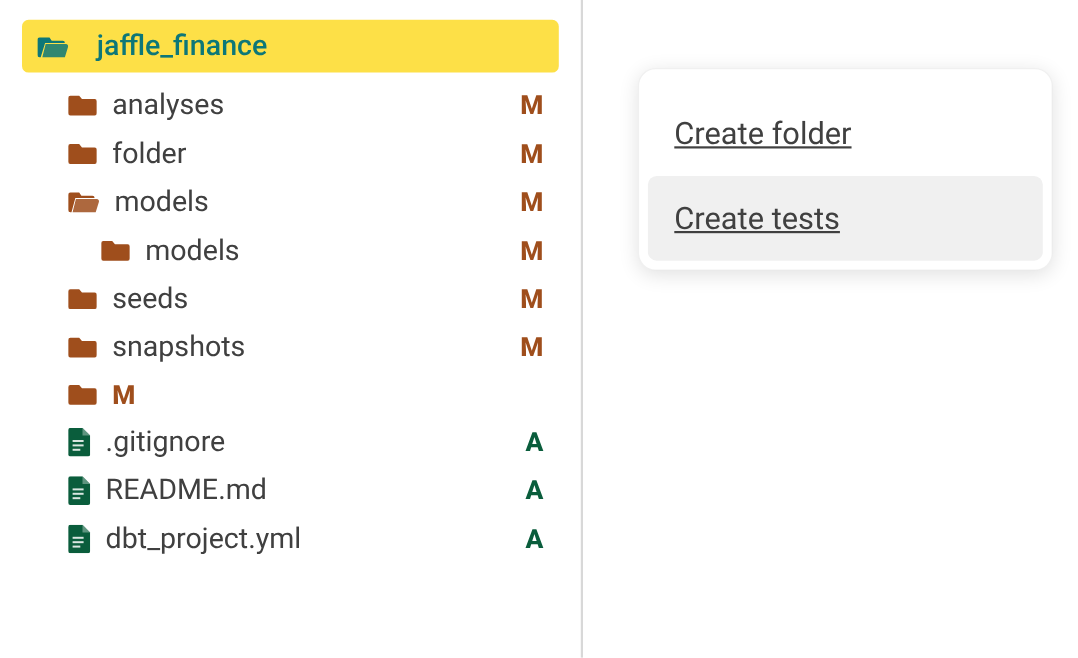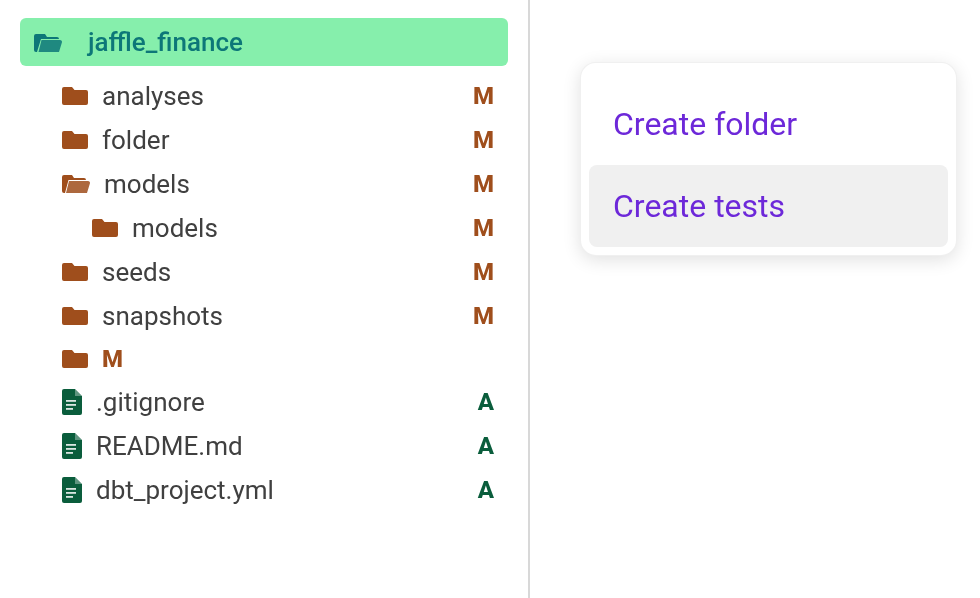--- a/index.html
+++ b/index.html
@@ -11,21 +11,21 @@
       display: flex;
       overflow: hidden;
     }
     .sidebar {
       width: 530px;
       height: 100%;
       border-right: 2px solid #d8d8d8;
       padding: 18px 20px;
     }
     .root-row {
-      background: #86efac;
+      background: #fde047;
       border-radius: 6px;
       padding: 9px 14px;
       display: flex;
       align-items: center;
       gap: 12px;
       margin-bottom: 8px;
     }
     .root-label {
       color: #0d7778;
       font-size: 26px;
@@ -51,24 +51,25 @@
       left: 50px;
       width: 377px;
       background: #fff;
       border-radius: 16px;
       box-shadow: 0 4px 18px rgba(0,0,0,0.12);
       border: 1px solid rgba(0,0,0,0.06);
       padding: 20px 8px 8px;
     }
     .menu-item {
       padding: 22px 24px;
-      font-size: 32px;
-      color: #6d28d9;
+      font-size: 28px;
+      color: #404040;
       border-radius: 8px;
       cursor: pointer;
+      text-decoration: underline;
     }
     .menu-item.highlighted { background: #f0f0f0; }
     svg { display: block; }
   </style>
 </head>
 <body>
 
 <div class="sidebar">
   <div class="root-row">
     <span class="row-icon">

